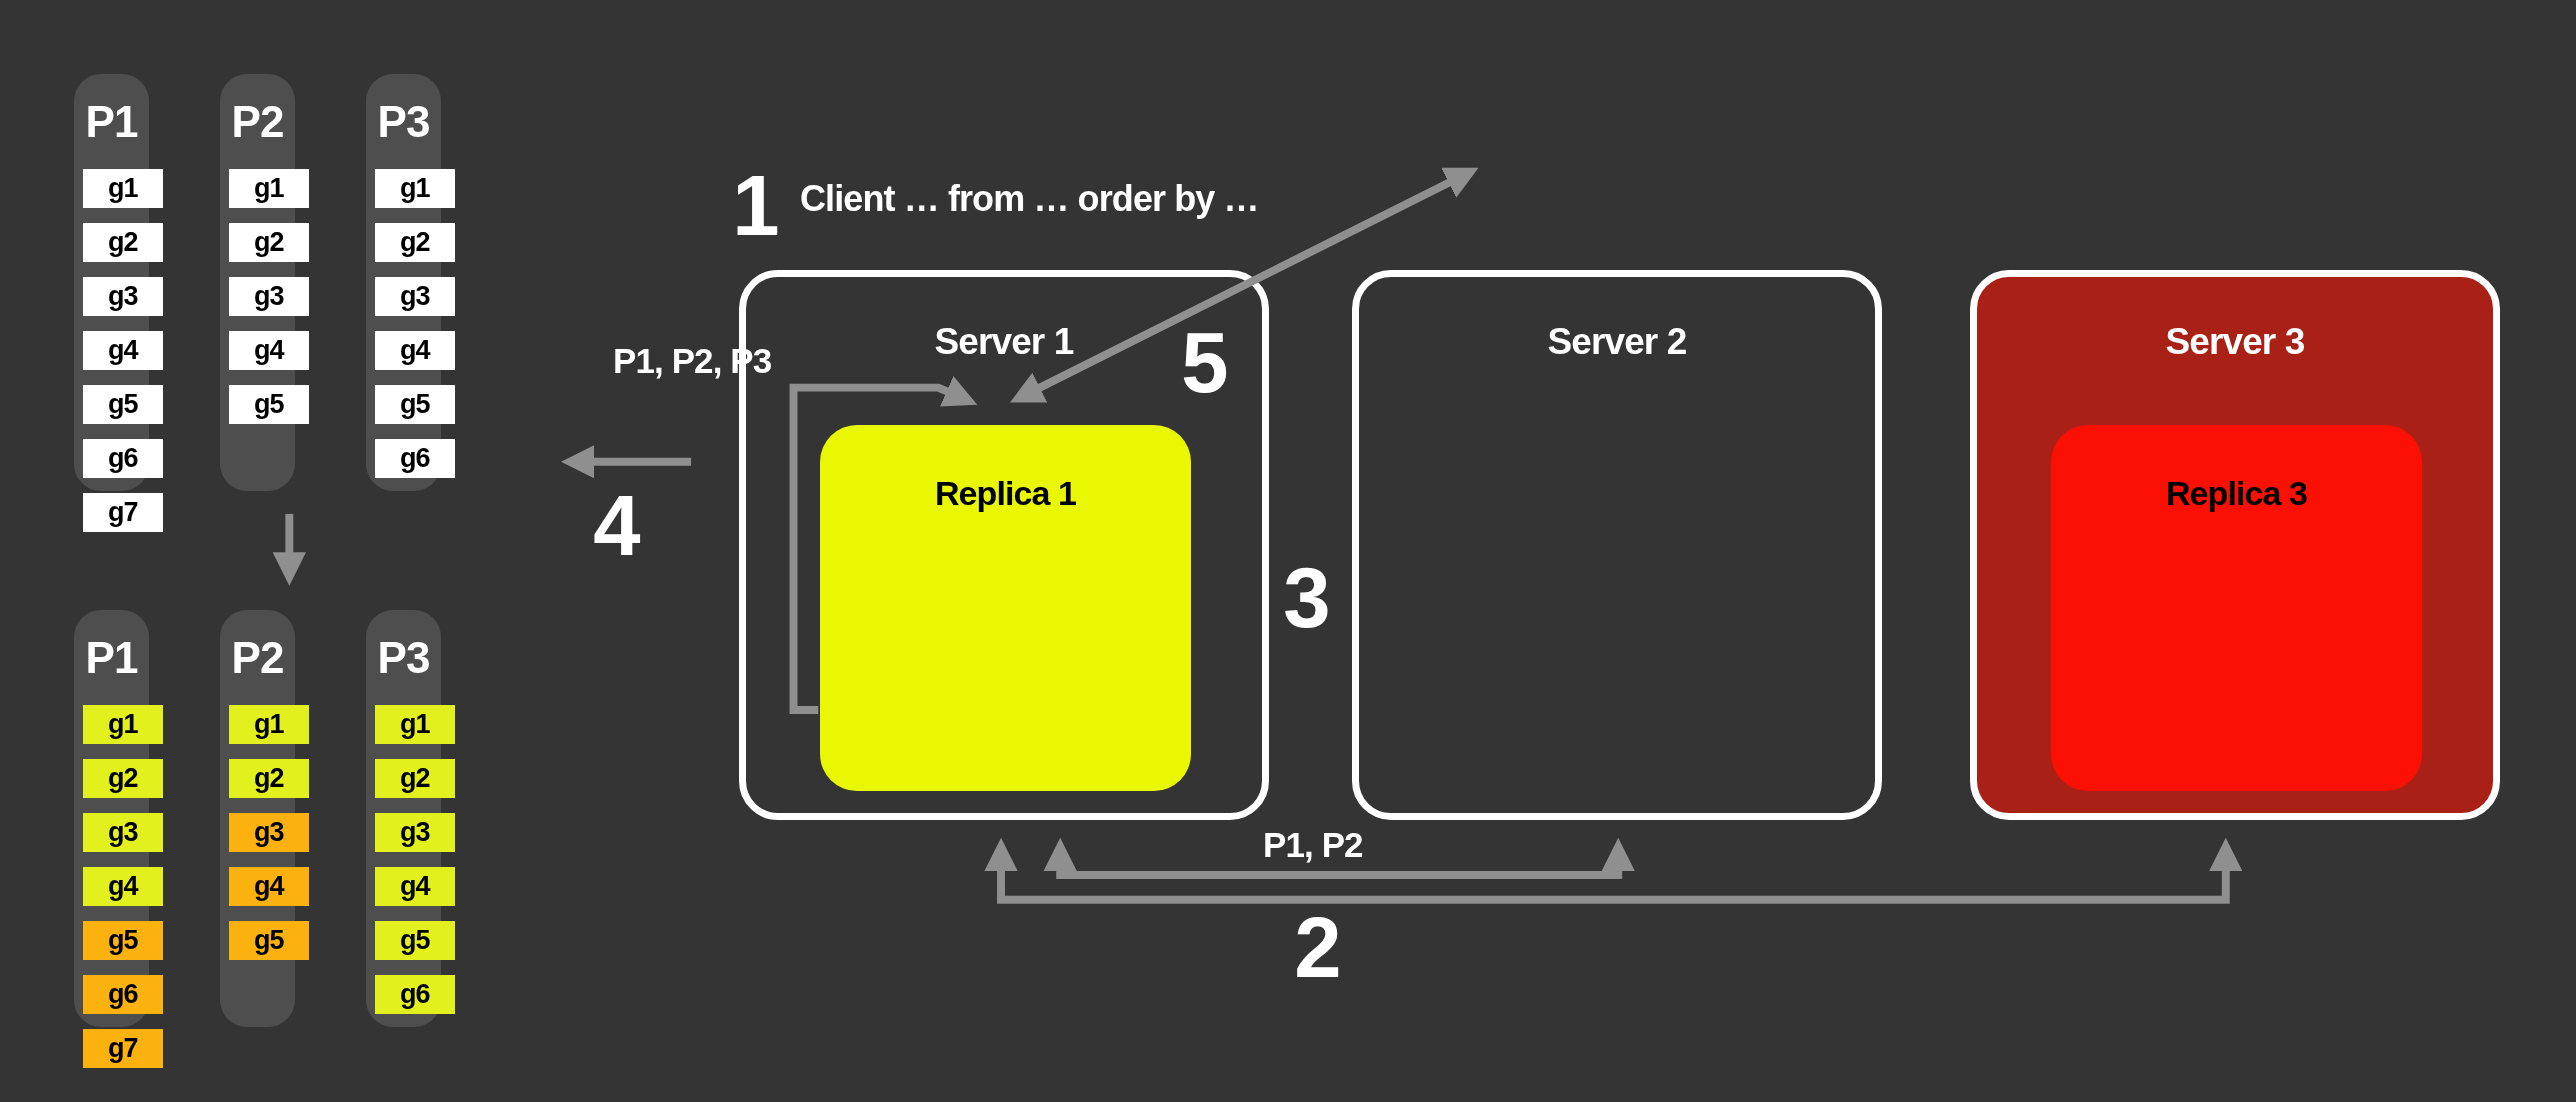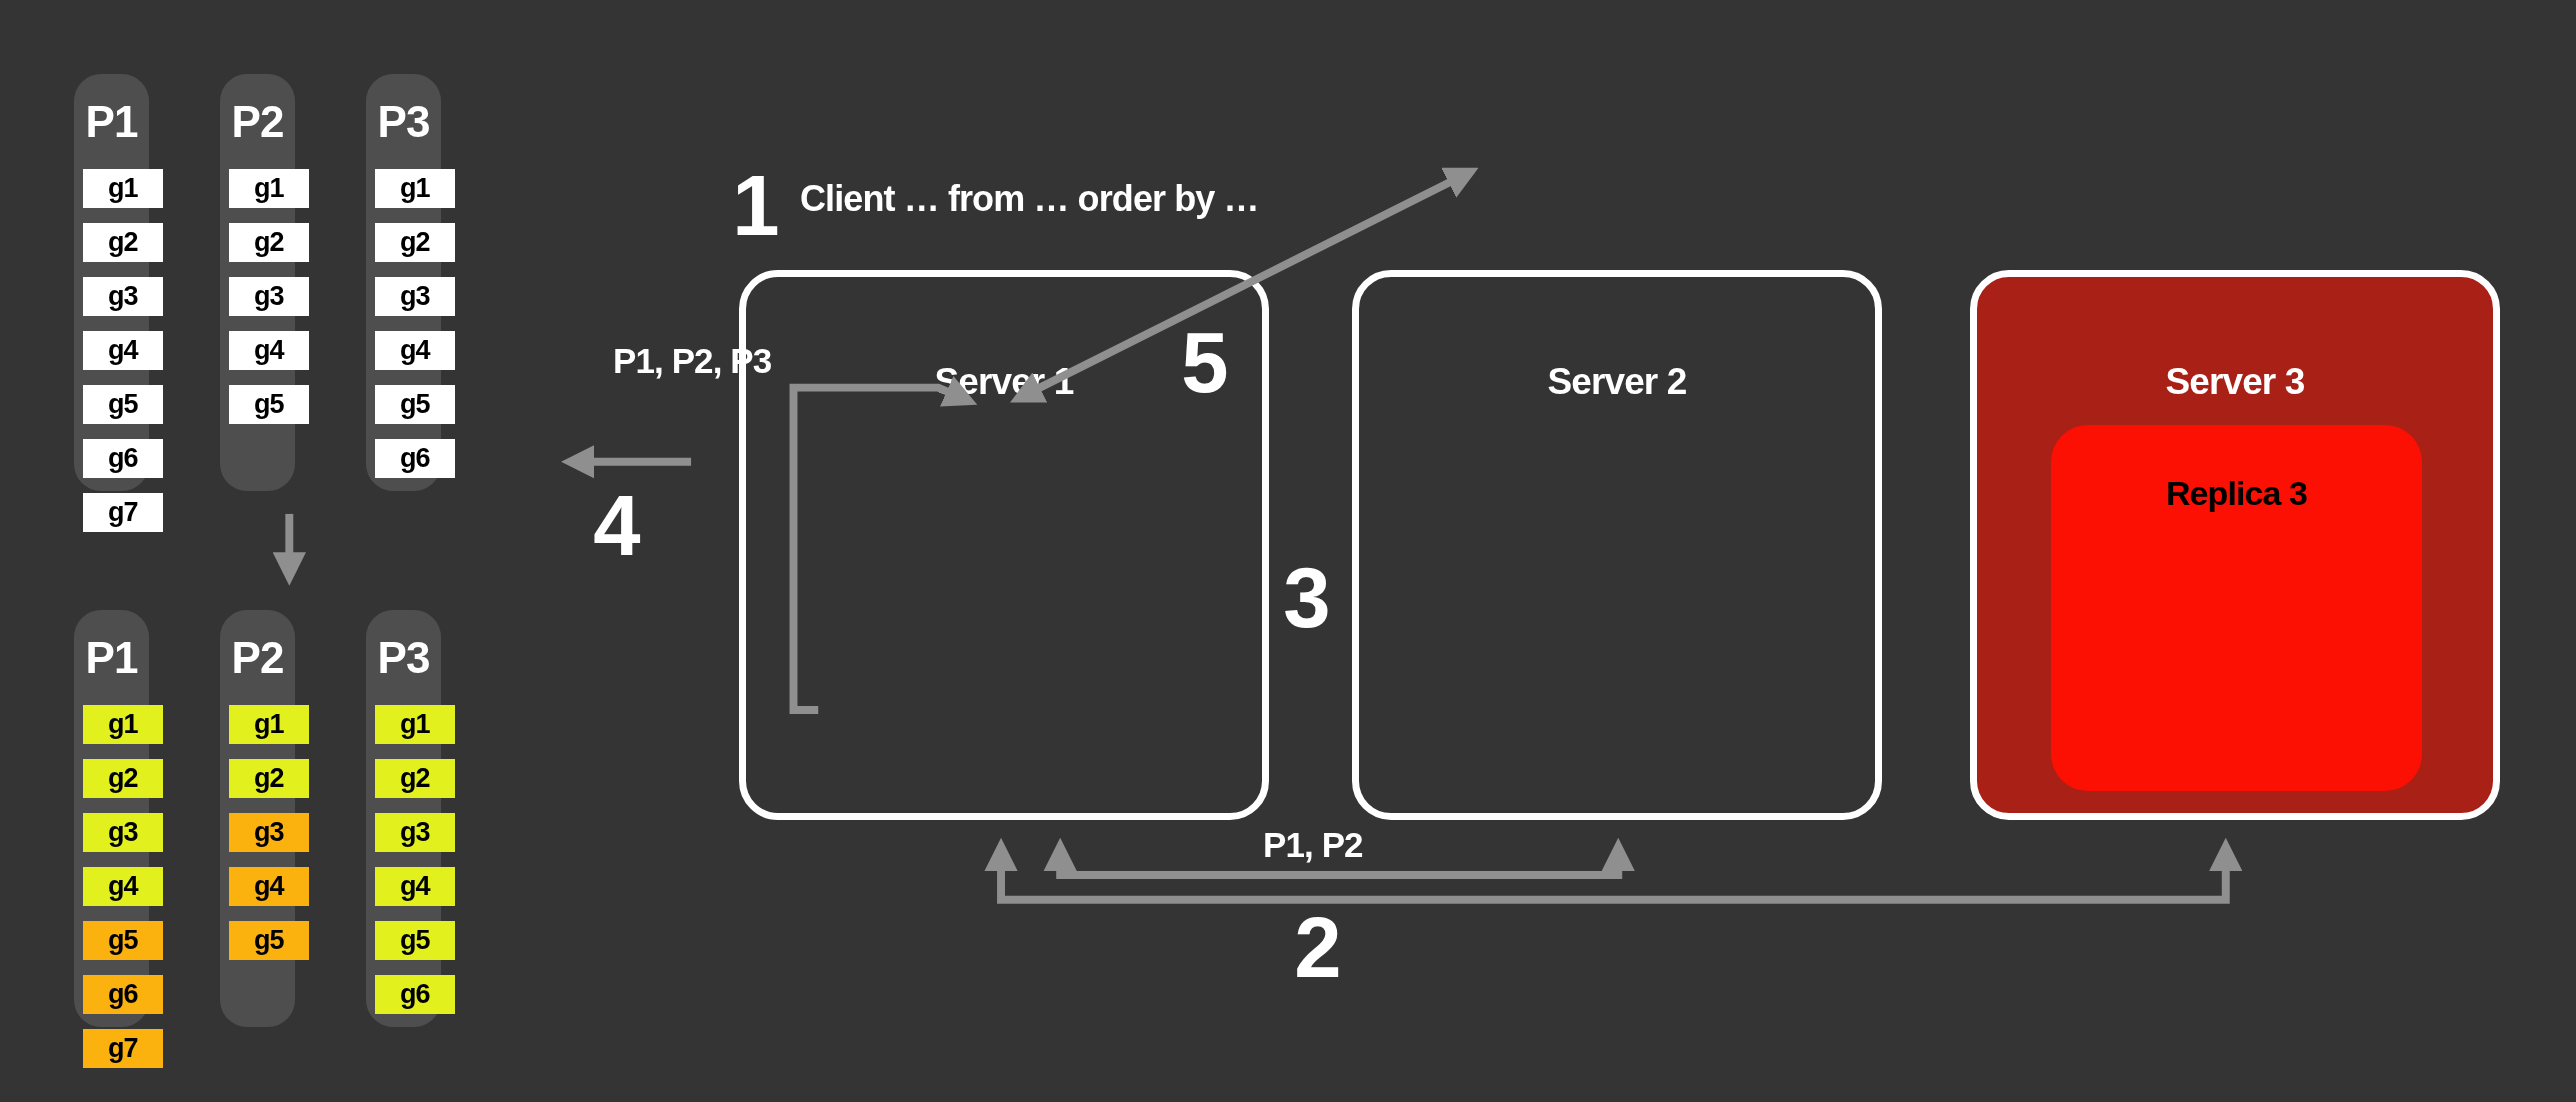--- a/index.html
+++ b/index.html
@@ -30,21 +30,21 @@
 
   
   .client{position:absolute; left:1493px; top:73px; width:260px; height:86px; background:var(--c-client-bg);
     border-radius:16px; display:flex; align-items:center; justify-content:center; z-index:3;}
   .client span{color:var(--c-text-dark); font-size:37px; font-weight:bold; letter-spacing:-0.9px;}
 
   
   .server{position:absolute; top:270px; width:530px; height:550px; border:7px solid var(--c-server-border);
     border-radius:39px; z-index:2;}
   .server-label{position:absolute; top:44px; left:0; width:100%; text-align:center;
-    color:var(--c-text-light); font-size:37px; font-weight:bold; letter-spacing:-0.9px;margin-top:40px;}
+    color:var(--c-text-light); font-size:37px; font-weight:bold; letter-spacing:-0.9px;}
   .replica{position:absolute; left:74px; top:148px; width:371px; height:366px; border-radius:37px;}
   .replica-label{position:absolute; top:49px; left:0; width:100%; text-align:center;
     color:var(--c-text-dark); font-size:34px; font-weight:bold; letter-spacing:-0.9px;}
 
   
   .bignum{position:absolute; transform:translate(-50%,-50%); color:var(--c-text-light);
     font-size:85px; font-weight:bold; z-index:7; line-height:1;}
 
   
   .flabel{position:absolute; color:var(--c-text-light); font-weight:bold; z-index:7;
@@ -197,20 +197,23 @@
           <div class="pcell" style="background-color: rgb(226, 240, 30);">
             <span>g6</span>
           </div>
         </div>
       </div>
     </div>
 
 
   <div class="server" style="left:739px;">
     <div class="server-label">Server 1</div>
+    <div class="replica" style="background:var(--c-replica1-bg);">
+      <div class="replica-label">Replica 1</div>
+    </div>
   </div>
   <div class="server" style="left:1352px;padding-left:20px;">
     <div class="server-label">Server 2</div>
   </div>
   <div class="server" style="left:1970px; background:var(--c-server3-bg);padding-left:48px;">
     <div class="server-label">Server 3</div>
     <div class="replica" style="background:var(--c-replica3-bg);">
       <div class="replica-label">Replica 3</div>
     </div>
   </div>

